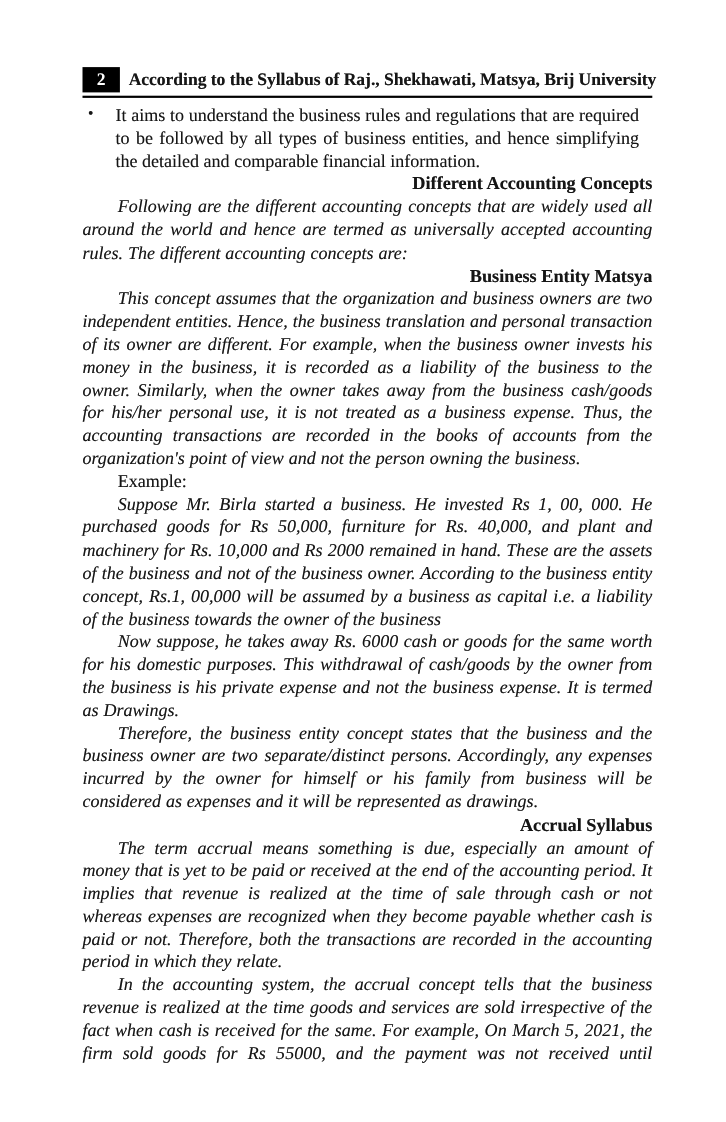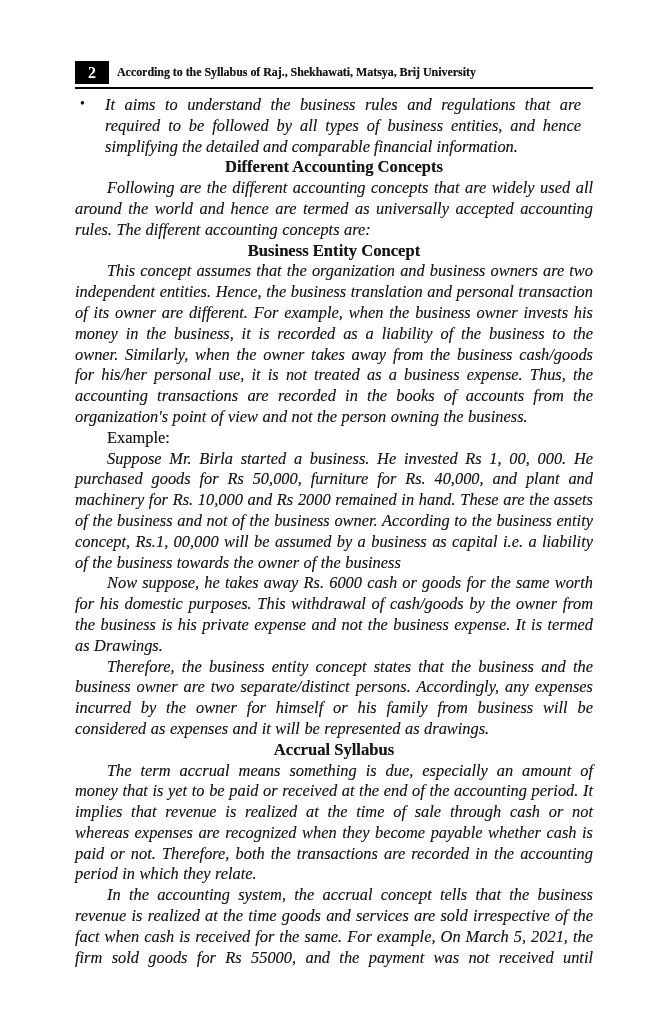--- a/index.html
+++ b/index.html
@@ -37,21 +37,21 @@
     font-weight: bold;
     width: 34px;
     height: 23px;
     line-height: 23px;
     text-align: center;
     font-size: 16px;
     flex: 0 0 auto;
   }
   .htitle {
     font-weight: bold;
-    font-size: 12px;
+    font-size: 16px;
     letter-spacing: -0.05px;
     white-space: nowrap;
     text-shadow: 0 0 0.5px rgba(10,10,10,0.55);
   }
   
   .body-text {
     margin-top: 6px;
     font-size: 16.4px;
     line-height: 20.8px;
     text-shadow: 0 0 0.5px rgba(20,20,20,0.45);
@@ -61,28 +61,27 @@
   }
   .bullet-marker {
     position: absolute;
     left: 5px;
     top: -1px;
     font-size: 14px;
   }
   .bullet-text {
     margin: 0 12px 0 30px;
     text-align: justify;
-    font-style: italic;
   }
   h2.section-heading {
     margin: 0;
     font-size: 16.6px;
     line-height: 20.8px;
     font-weight: bold;
-    text-align: center;
+    text-align: right;
     text-shadow: 0 0 0.6px rgba(10,10,10,0.55);
   }
   p.para {
     margin: 0;
     text-indent: 32px;
     text-align: justify;
     word-spacing: 0.4px;
     font-style: italic;
   }
   p.para-label {
@@ -110,21 +109,21 @@
 
       <div class="bullet-row">
         <span class="bullet-marker">•</span>
         <p class="bullet-text">It aims to understand the business rules and regulations that are required to be followed by all types of business entities, and hence simplifying the detailed and comparable financial information.</p>
       </div>
 
       <h2 class="section-heading">Different Accounting Concepts</h2>
 
       <p class="para">Following are the different accounting concepts that are widely used all around the world and hence are termed as universally accepted accounting rules. The different accounting concepts are:</p>
 
-      <h2 class="section-heading">Business Entity Concept</h2>
+      <h2 class="section-heading">Business Entity Matsya</h2>
 
       <p class="para">This concept assumes that the organization and business owners are two independent entities. Hence, the business translation and personal transaction of its owner are different. For example, when the business owner invests his money in the business, it is recorded as a liability of the business to the owner. Similarly, when the owner takes away from the business cash/goods for his/her personal use, it is not treated as a business expense. Thus, the accounting transactions are recorded in the books of accounts from the organization's point of view and not the person owning the business.</p>
 
       <p class="para-label">Example:</p>
 
       <p class="para">Suppose Mr. Birla started a business. He invested Rs 1, 00, 000. He purchased goods for Rs 50,000, furniture for Rs. 40,000, and plant and machinery for Rs. 10,000 and Rs 2000 remained in hand. These are the assets of the business and not of the business owner. According to the business entity concept, Rs.1, 00,000 will be assumed by a business as capital i.e. a liability of the business towards the owner of the business</p>
 
       <p class="para">Now suppose, he takes away Rs. 6000 cash or goods for the same worth for his domestic purposes. This withdrawal of cash/goods by the owner from the business is his private expense and not the business expense. It is termed as Drawings.</p>
 
       <p class="para">Therefore, the business entity concept states that the business and the business owner are two separate/distinct persons. Accordingly, any expenses incurred by the owner for himself or his family from business will be considered as expenses and it will be represented as drawings.</p>

